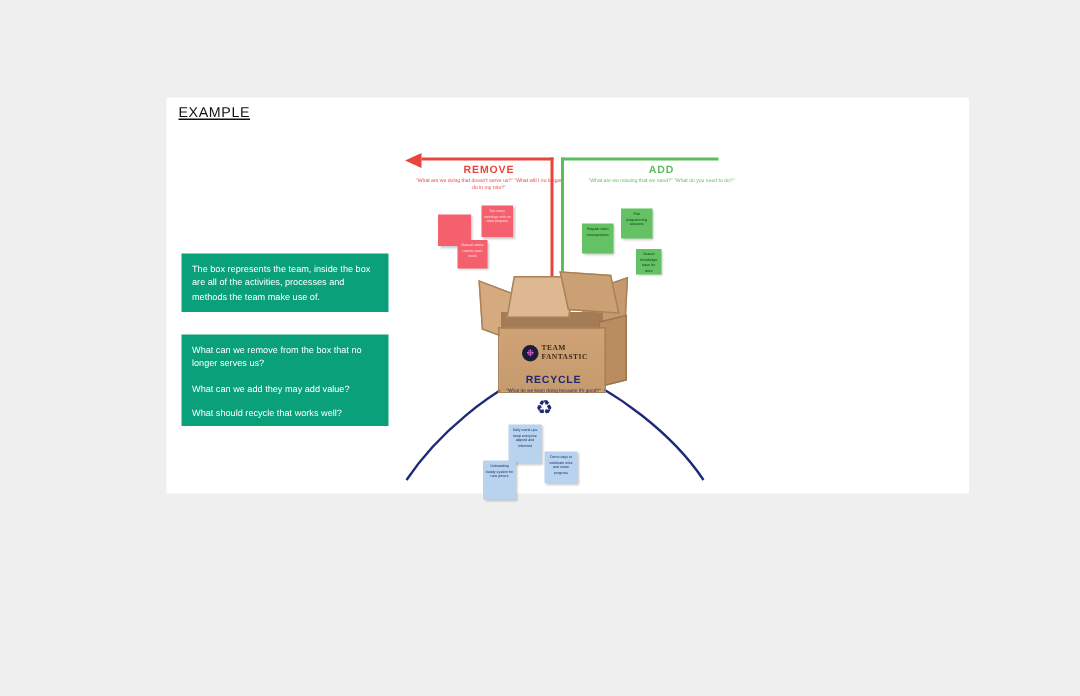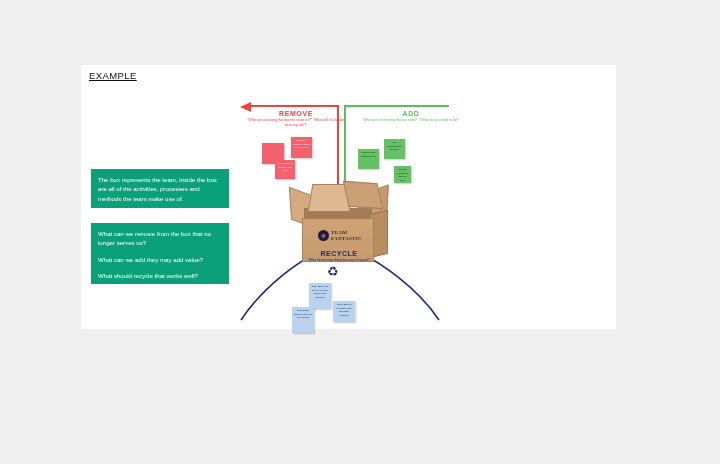--- a/index.html
+++ b/index.html
@@ -6,21 +6,21 @@
   body{
     width:720px;height:464px;
     background:#efefef;
     font-family:"Liberation Sans", sans-serif;
     overflow:hidden;
   }
   #stage{position:relative;width:720px;height:464px;}
 
   .slide{
     position:absolute;
-    left:81px;top:65px;
+    left:111px;top:65px;
     width:535px;height:264px;
     background:#ffffff;
   }
 
   .example-label{
     position:absolute;left:8px;top:5px;
     font-size:9.5px;color:#111;
     letter-spacing:.4px;
     text-decoration:underline;
     font-weight:400;

